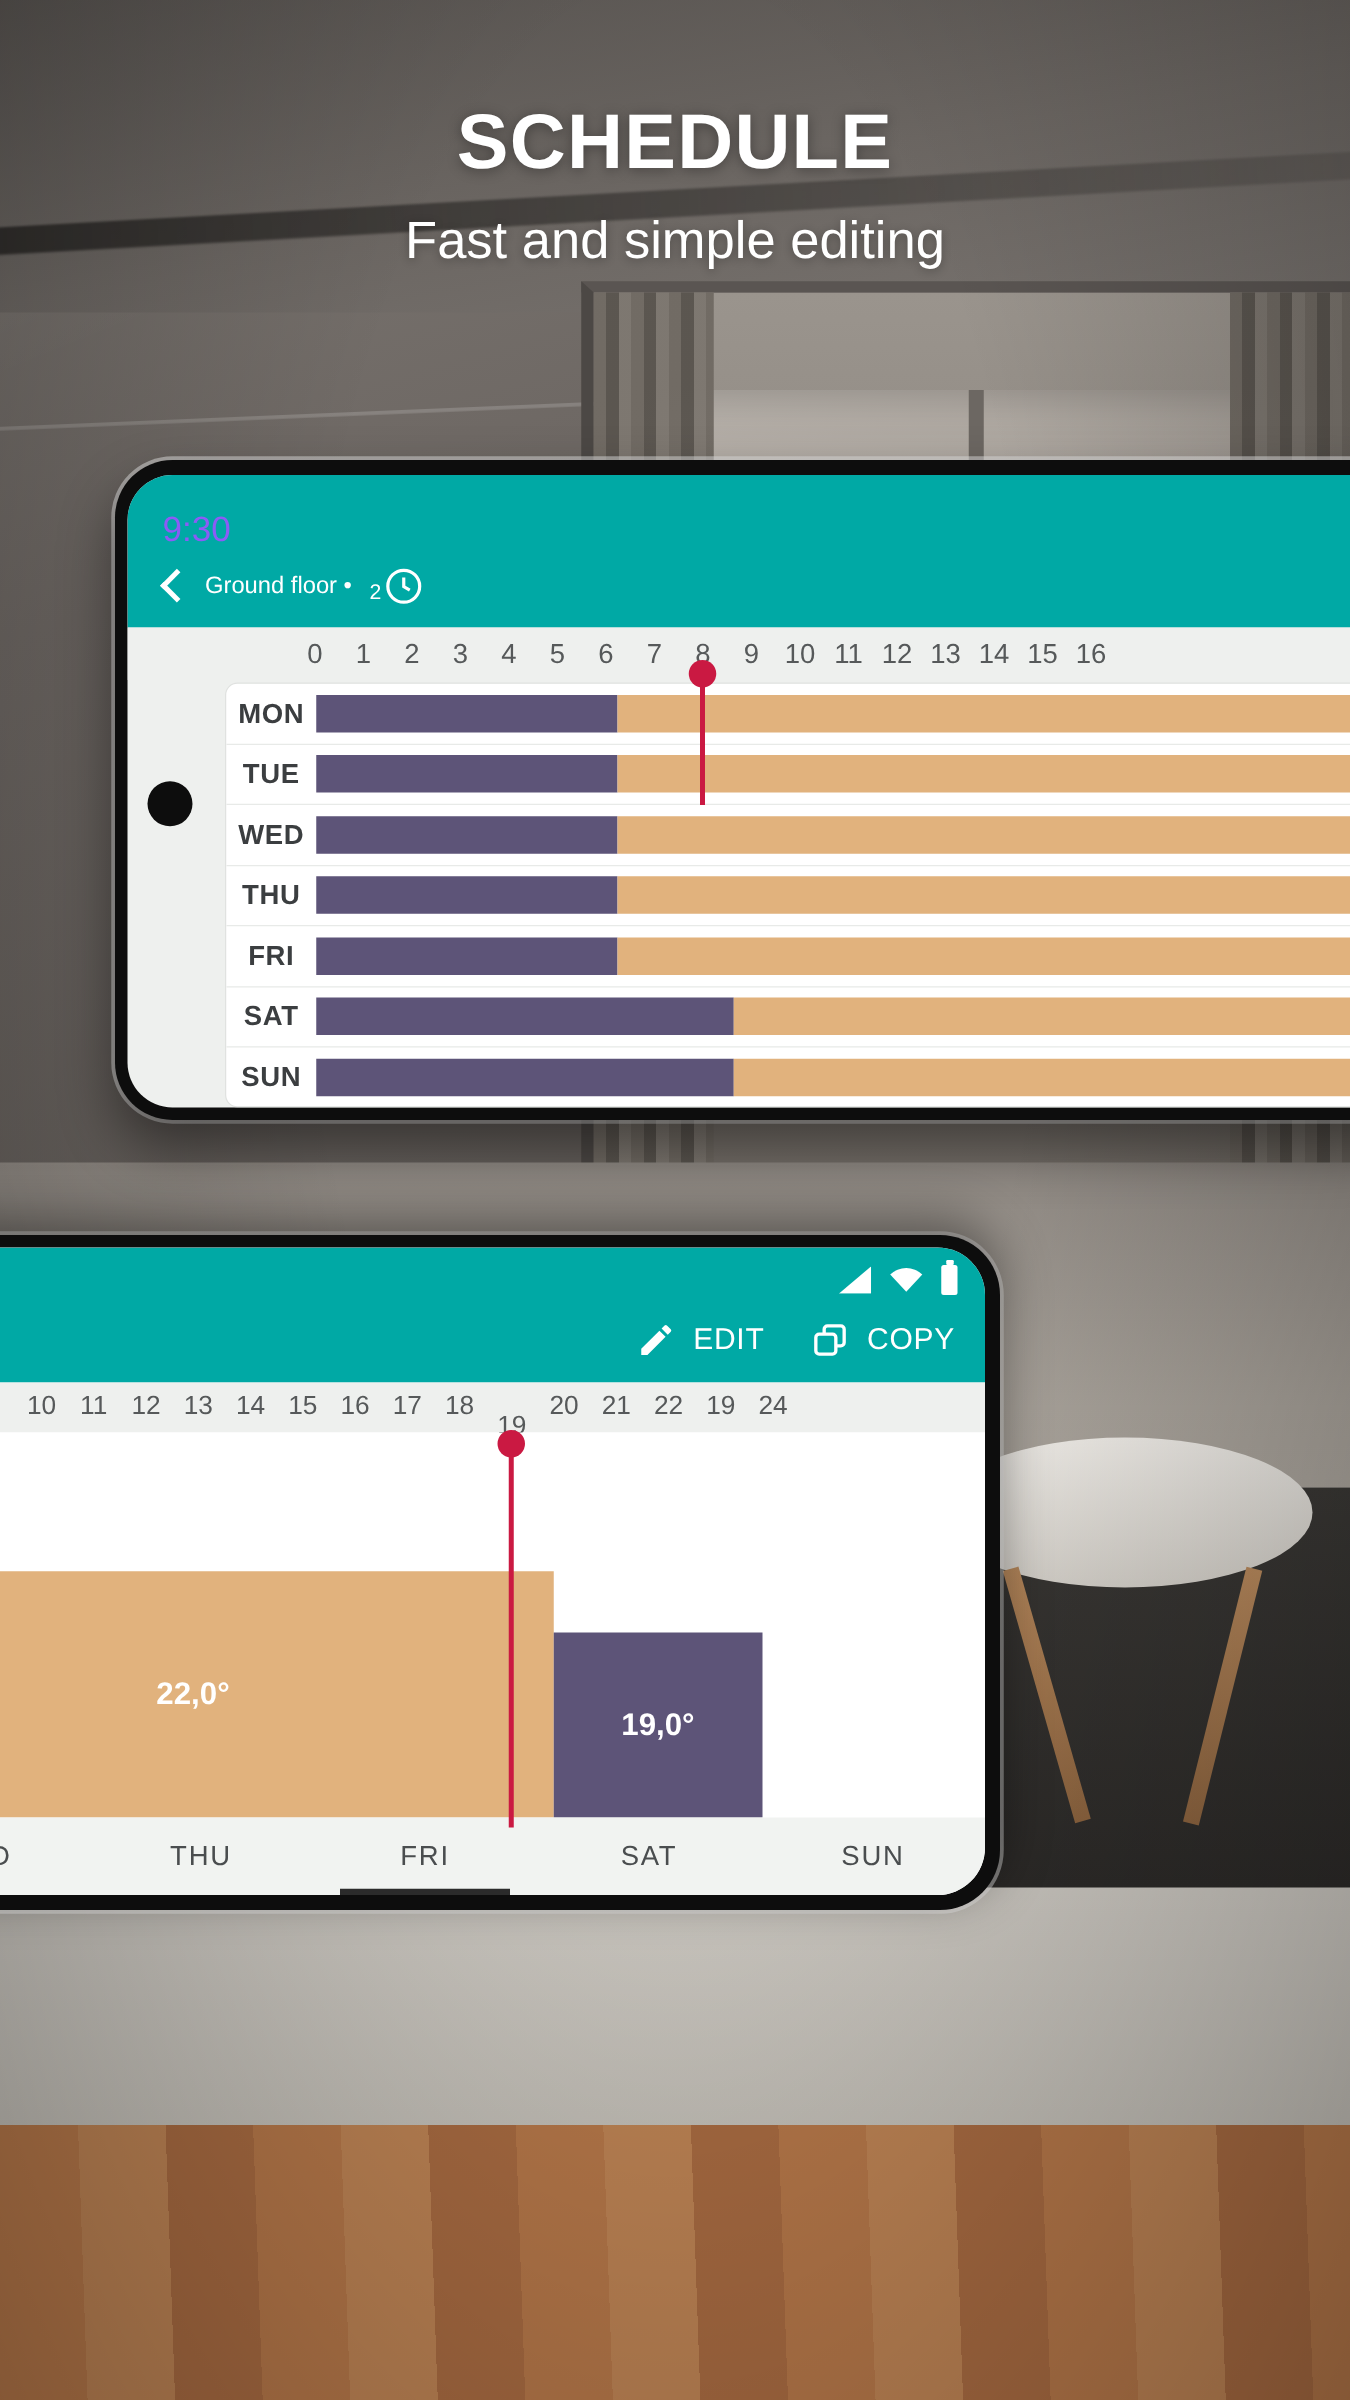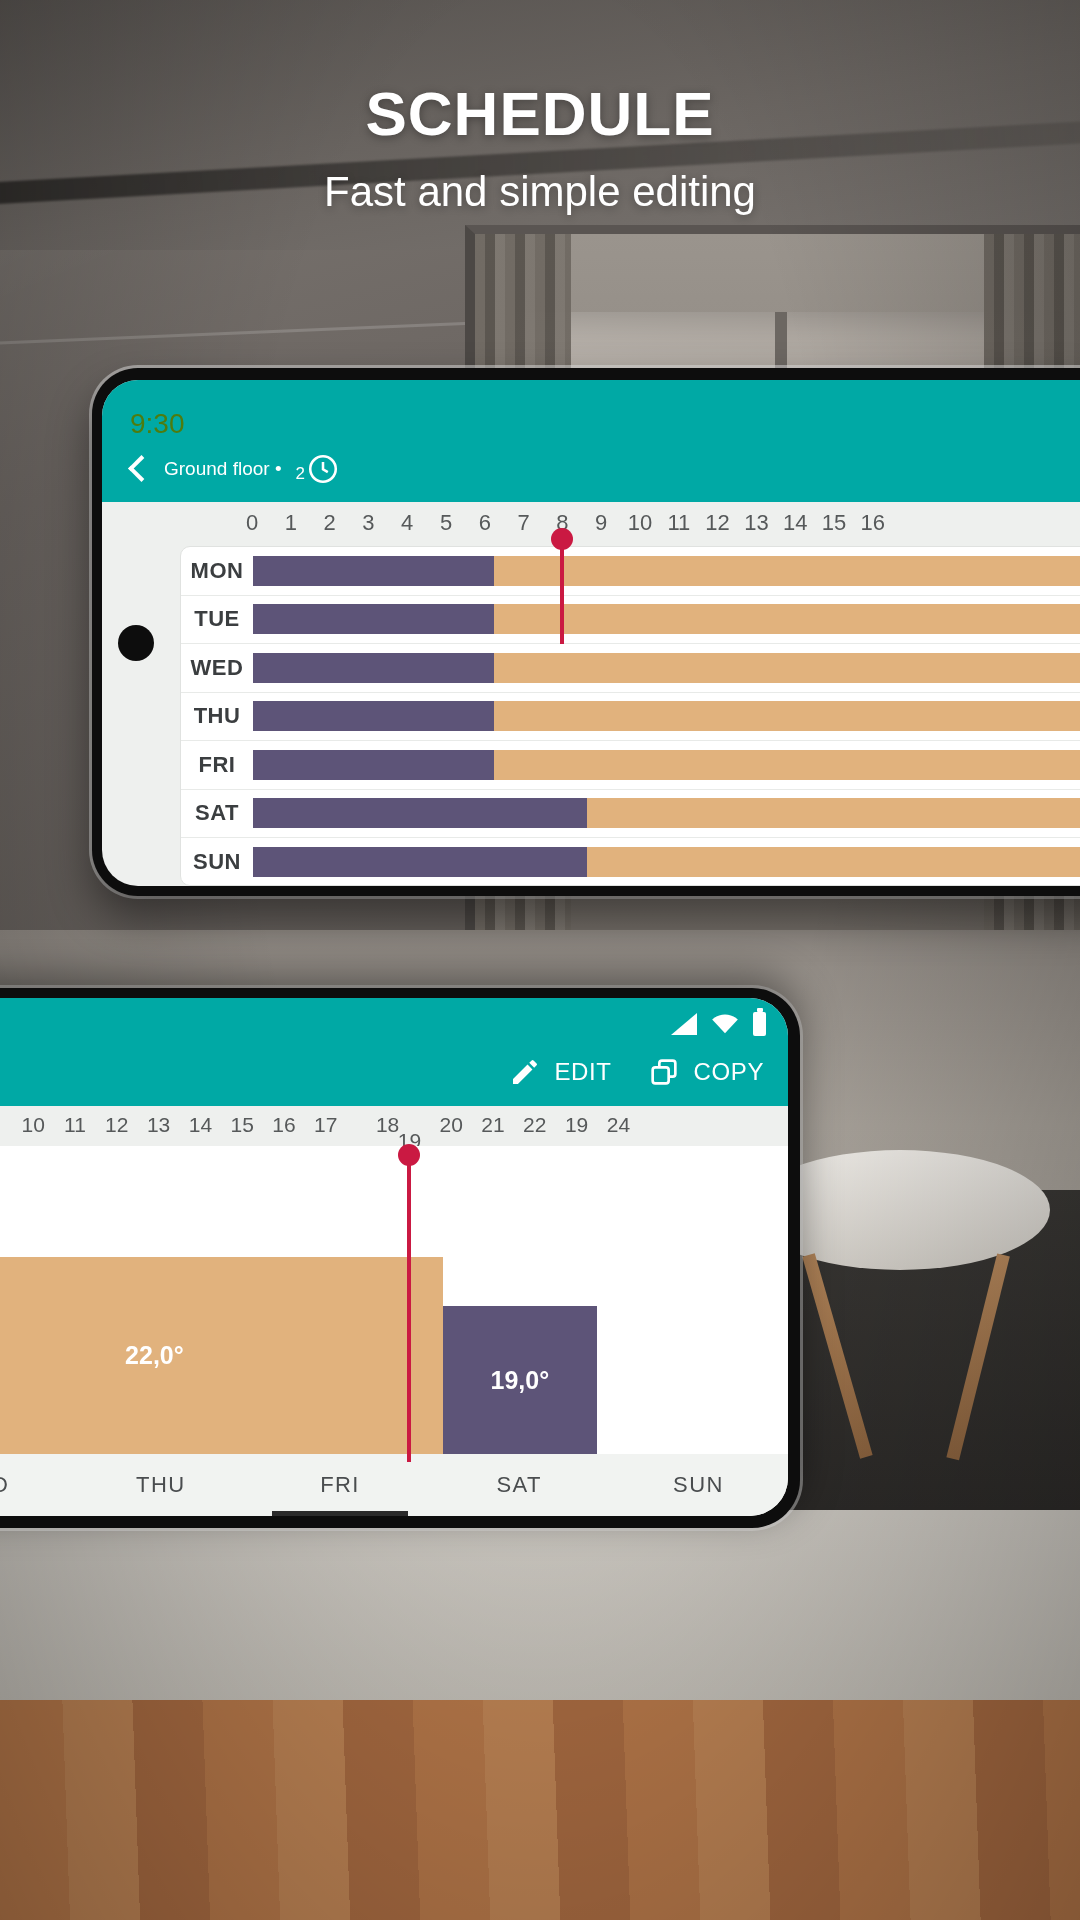--- a/index.html
+++ b/index.html
@@ -122,21 +122,21 @@
     background: #eef0ee;
     border-radius: 36px 0 0 36px;
     overflow: hidden;
   }
   .teal-top {
     position: absolute; left: 0; top: 0; right: 0; height: 122px;
     background: #00a9a5;
   }
   .clock {
     position: absolute; left: 28px; top: 28px;
-    color: #4d7c0f; font-size: 28px; text-align: center;
+    color: #8b5cf6; font-size: 28px; text-align: center;
   }
   .navrow {
     position: absolute; left: 22px; top: 72px;
     display: flex; align-items: center; gap: 14px;
   }
   .chev {
     width: 26px; height: 26px; position: relative;
   }
   .chev::before {
     content: ""; position: absolute; left: 8px; top: 3px;
@@ -439,34 +439,34 @@
 
     <div class="hour-ruler2" id="ruler-bottom">
         <div class="hr" style="left: 141.2px;">10</div>
         <div class="hr" style="left: 183px;">11</div>
         <div class="hr" style="left: 224.8px;">12</div>
         <div class="hr" style="left: 266.6px;">13</div>
         <div class="hr" style="left: 308.4px;">14</div>
         <div class="hr" style="left: 350.2px;">15</div>
         <div class="hr" style="left: 392px;">16</div>
         <div class="hr" style="left: 433.8px;">17</div>
-        <div class="hr" style="left: 475.6px; margin-left: 20px;">18</div>
+        <div class="hr" style="left: 475.6px;">18</div>
         <div class="hr" style="left: 517.4px; margin-top: 16px;">19</div>
         <div class="hr" style="left: 559.2px;">20</div>
         <div class="hr" style="left: 601px;">21</div>
         <div class="hr" style="left: 642.8px;">22</div>
         <div class="hr" style="left: 684.6px;">19</div>
         <div class="hr" style="left: 726.4px;">24</div>
       </div>
 
     <div class="tempchart" id="tempchart">
         <div class="tblock warm" style="left: -26px; width: 576.84px; height: 64%;">
           <span>22,0°</span>
         </div>
-        <div class="tblock cool" style="left: 550.84px; width: 154px; height: 48%;">
+        <div class="tblock cool" style="left: 550.84px; width: 167px; height: 48%;">
           <span>19,0°</span>
         </div>
       </div>
 
     <div class="daytabs" id="daytabs">
         <div class="daytab">
           <span>WED</span>
         </div>
         <div class="daytab">
           <span>THU</span>

